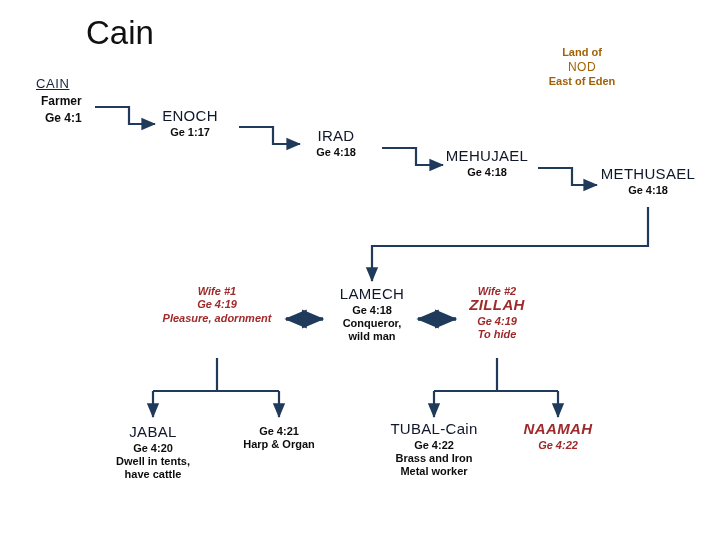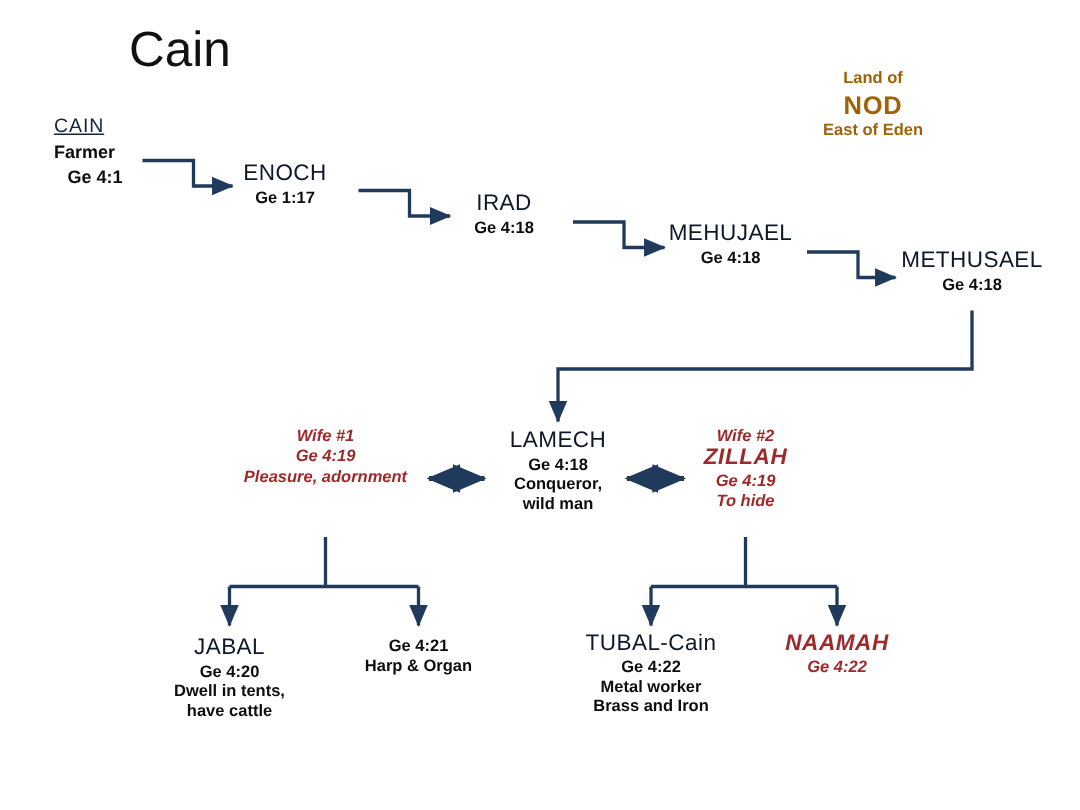--- a/index.html
+++ b/index.html
@@ -62,20 +62,21 @@
   #node-cain .nm {
     font-size: 13px;
     text-decoration: underline;
     color: #15253c;
     letter-spacing: .6px;
   }
   #node-cain .ref, #node-cain .desc {
     font-size: 12px;
     font-weight: bold;
     color: #0d0d0d;
+    text-align: right;
   }
   #node-cain .desc { margin-top: 2px; }
   #node-cain .ref  { margin-top: 2px; padding-left: 9px; }
 
   
   .wife .tag {
     font-size: 11px;
     font-style: italic;
     font-weight: bold;
     color: #9e2a2b;
@@ -115,21 +116,21 @@
   #nod {
     position: absolute;
     left: 500px;
     top: 46px;
     width: 164px;
     text-align: center;
     color: #a16207;
     line-height: 1.25;
   }
   #nod .l1 { font-size: 11px; font-weight: bold; }
-  #nod .l2 { font-size: 17px; font-weight: bold; letter-spacing: .5px; }
+  #nod .l2 { font-size: 12px; font-weight: normal; letter-spacing: .5px; }
   #nod .l3 { font-size: 11px; font-weight: bold; }
 </style>
 </head>
 <body>
 
 <div id="canvas">
 
   <svg id="wires" viewBox="0 0 720 540" width="720" height="540">
     <defs>
       <marker id="ah" markerWidth="7" markerHeight="7" refX="6.2" refY="3.2" orient="auto" markerUnits="strokeWidth">
@@ -230,22 +231,22 @@
   </div>
 
   <div class="node" style="left:219px; top:424px; width:120px;">
     <div class="ref">Ge 4:21</div>
     <div class="desc">Harp &amp; Organ</div>
   </div>
 
   <div class="node" style="left:369px; top:421px; width:130px;">
     <div class="nm">TUBAL-Cain</div>
     <div class="ref">Ge 4:22</div>
+    <div class="desc">Brass and Iron</div>
     <div class="desc">Metal worker</div>
-    <div class="desc">Brass and Iron</div>
   </div>
 
   <div class="node wife" style="left:498px; top:421px; width:120px;">
     <div class="nm">NAAMAH</div>
     <div class="ref">Ge 4:22</div>
   </div>
 
 </div>
 
 </body></html>

